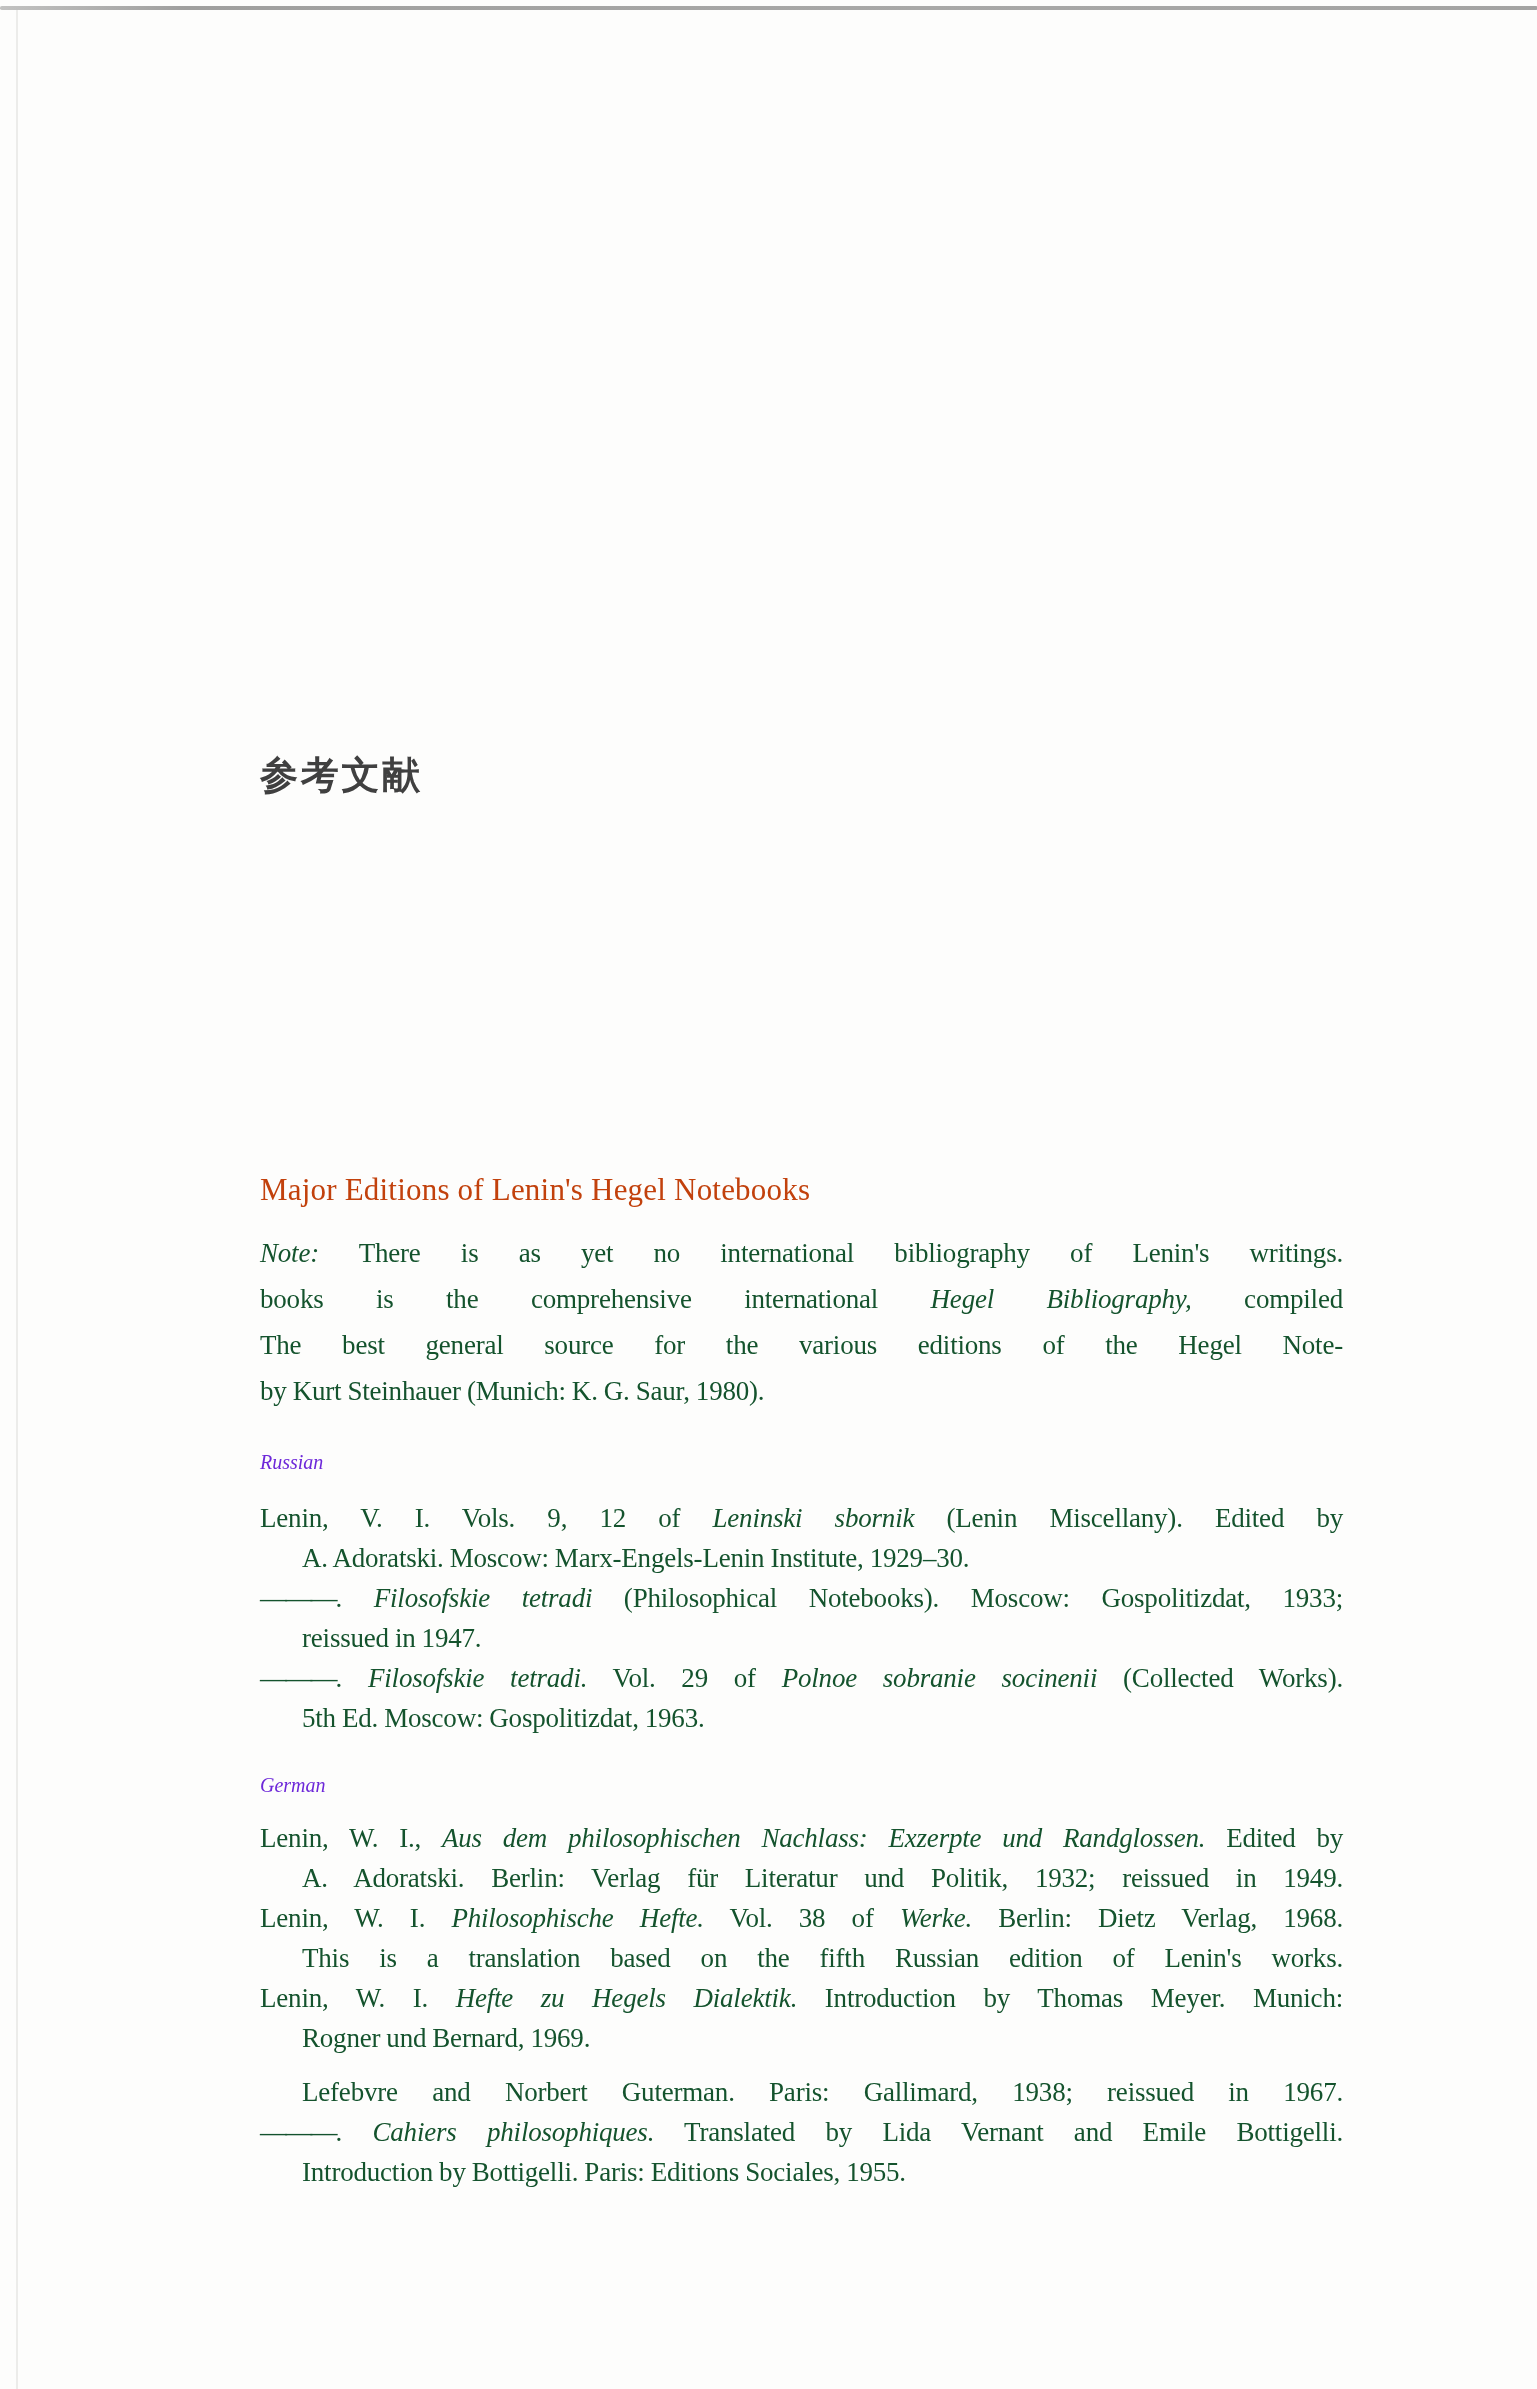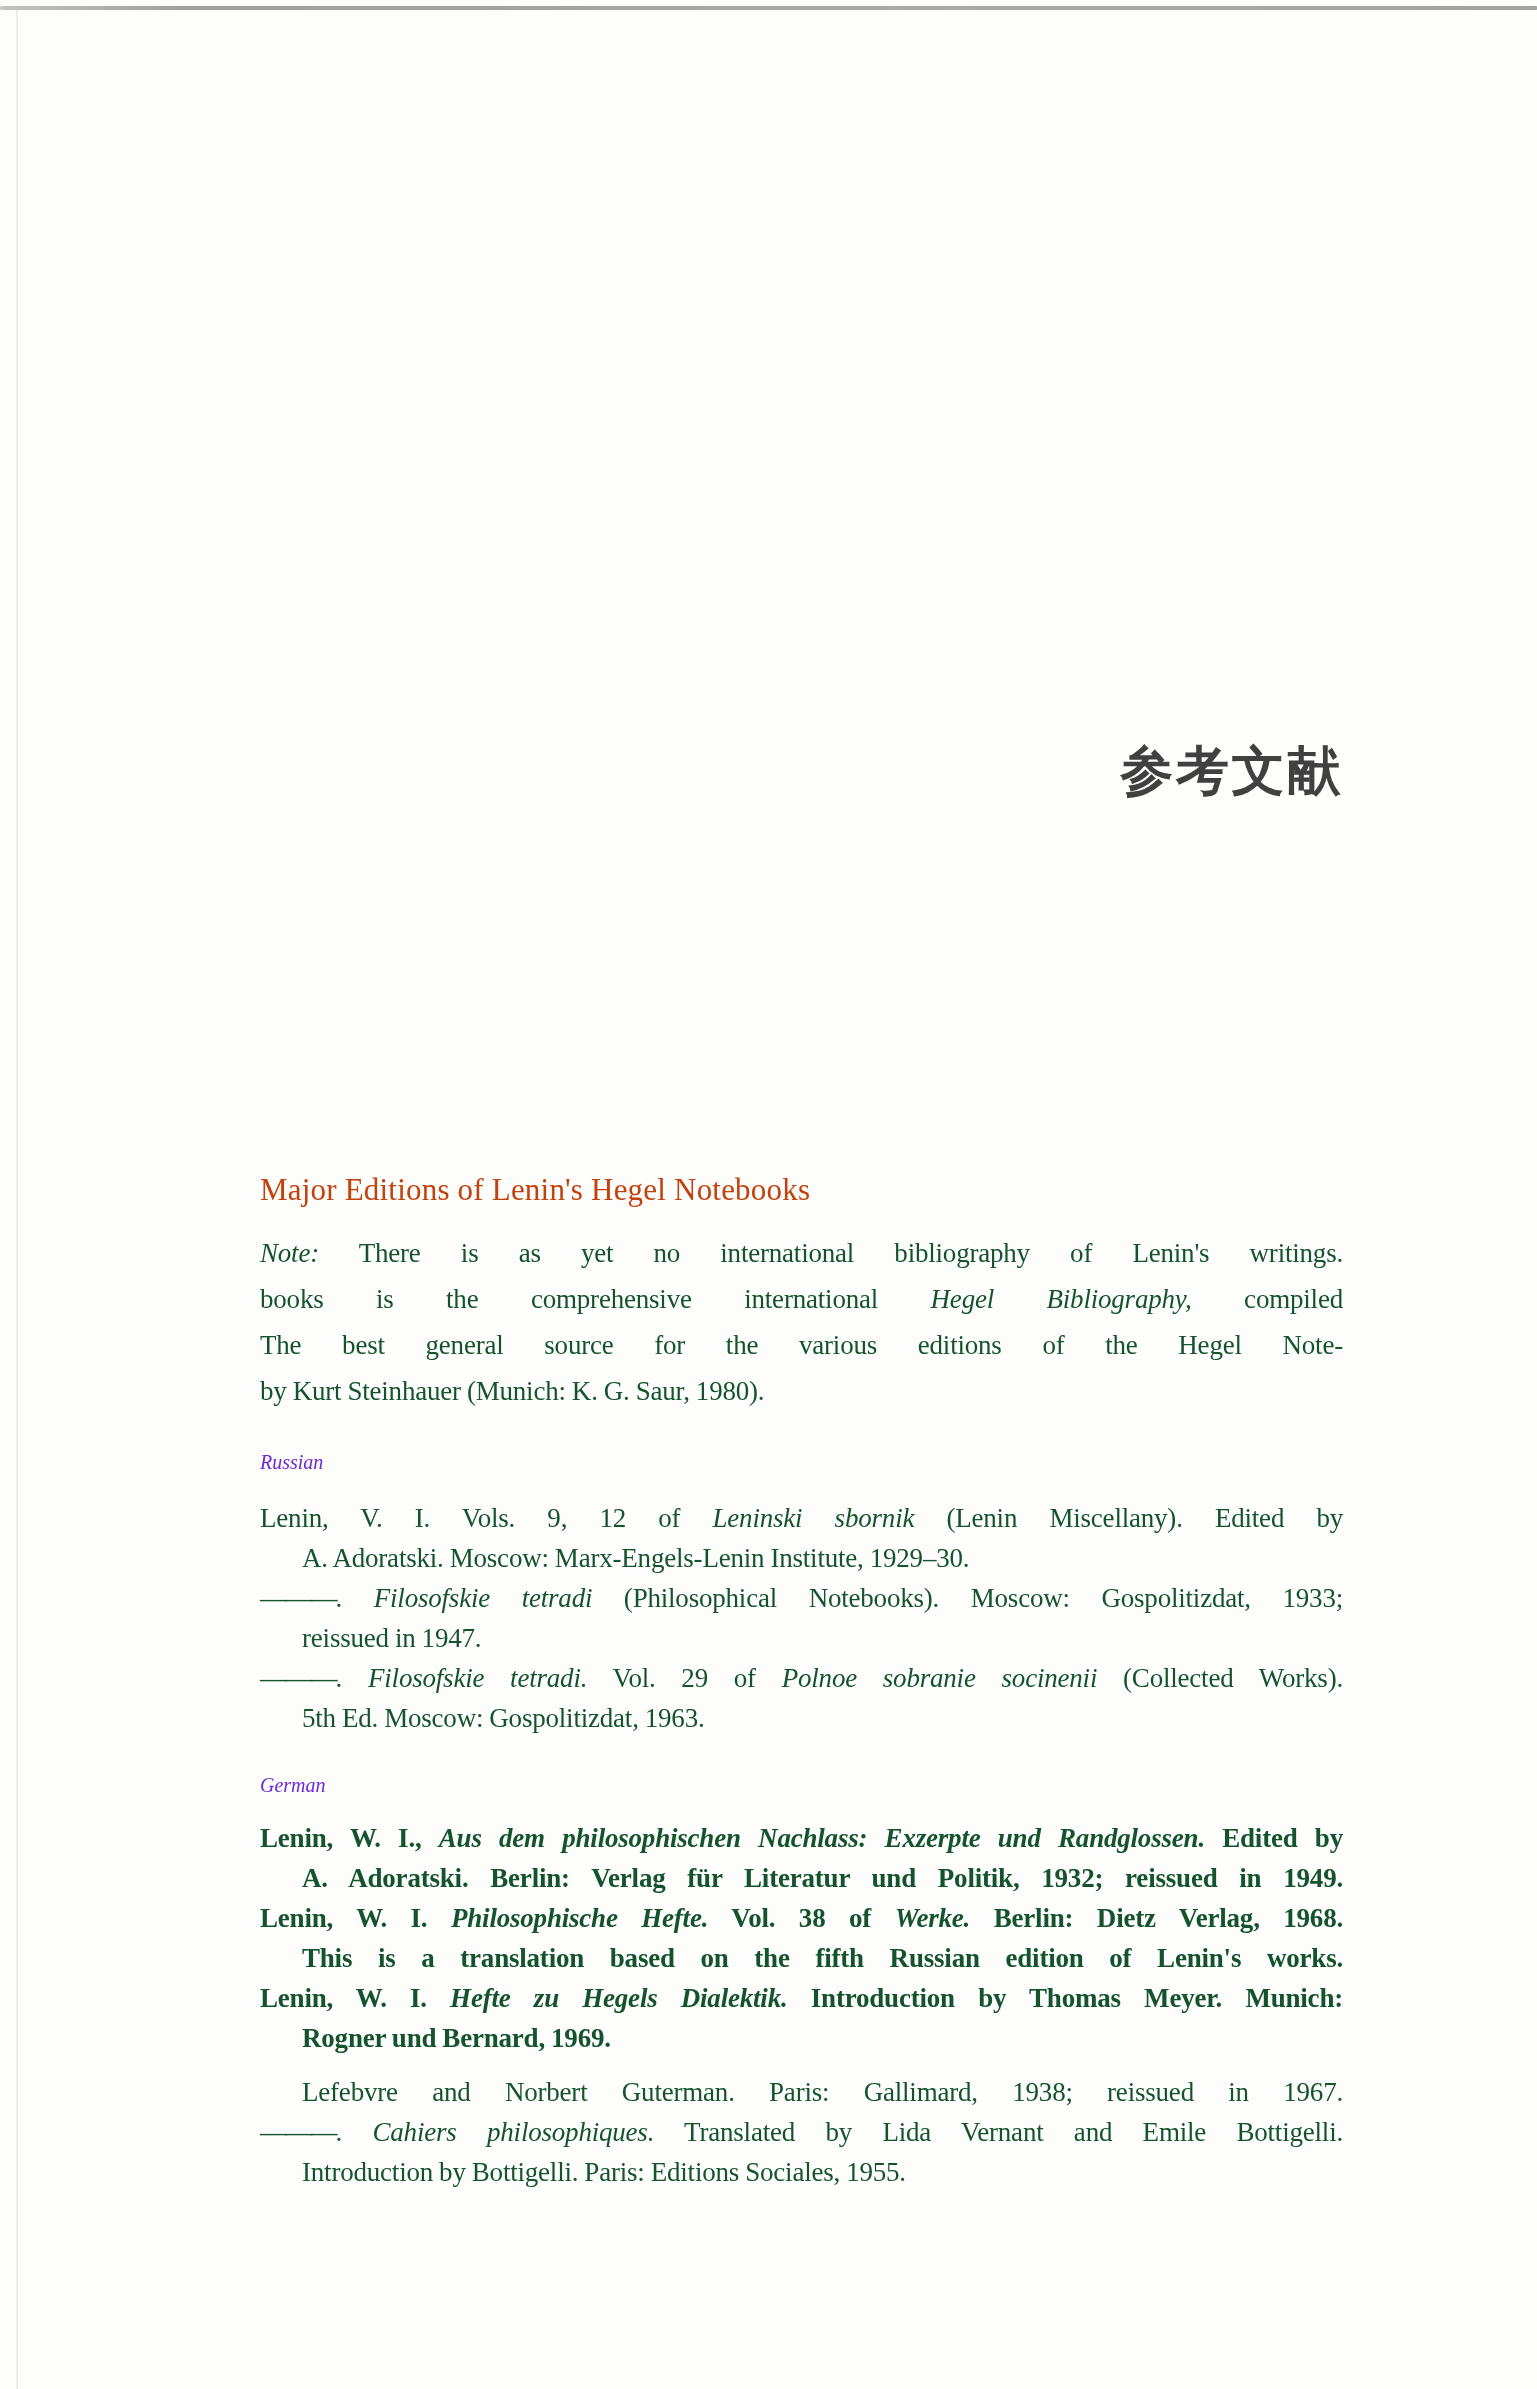--- a/index.html
+++ b/index.html
@@ -20,24 +20,24 @@
   .scan-left {
     position:absolute; top:10px; left:16.4px; width:1.8px; height:2379px;
     background:#ececea;
   }
   
   .content {
     position:absolute; left:260px; top:0; width:1083px;
   }
   .cjk-title {
     margin-top:746px;
-    text-align:right;
-    font-family:Liberation Mono, monospace;
+    text-align:left;
+    font-family:Liberation Serif, serif;
     font-weight:700;
-    font-size:53px; line-height:58px;
+    font-size:38px; line-height:58px;
     letter-spacing:2.7px;
     color:#404040;
   }
   .main-heading {
     margin-top:366px;
     font-size:31px; line-height:40px;
     letter-spacing:0.2px;
     color:#c2410c;
   }
   .note { margin-top:20px; }
@@ -52,21 +52,21 @@
   .it { font-style:italic; }
   .dash { letter-spacing:-1.8px; }
   .section-label {
     font-style:italic;
     font-size:20px; line-height:40px;
     color:#6d28d9;
   }
   #label-0 { margin-top:28px; }
   #entries-0 { margin-top:16.4px; }
   #label-1 { margin-top:26.4px; }
-  #entries-1 { margin-top:13.7px;font-weight:bold; }
+  #entries-1 { margin-top:13.7px; }
   #label-2 { margin-top:24.6px; }
   #entries-2 { margin-top:13.7px; }
 </style>
 </head>
 <body>
 
 <div class="scan-top"></div>
 <div class="scan-left"></div>
 
 <div class="content">

